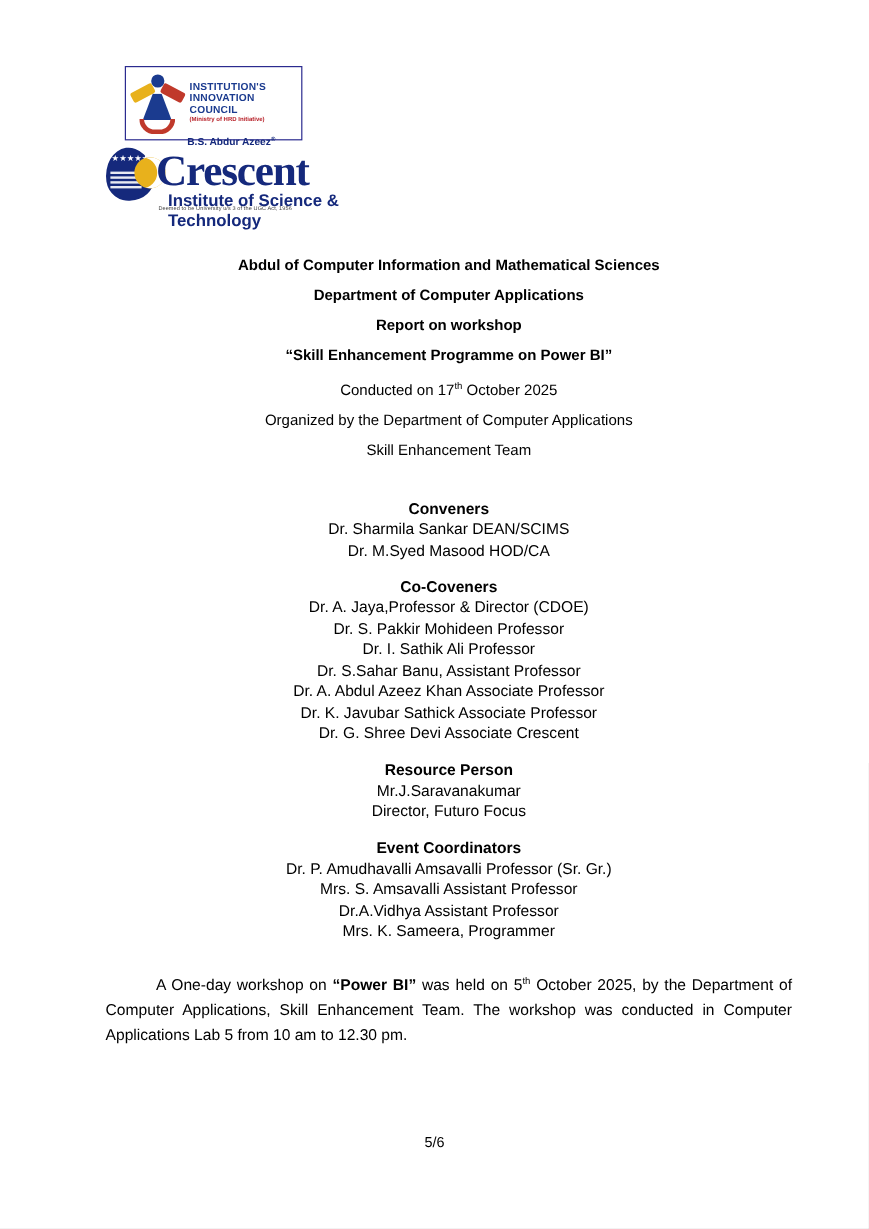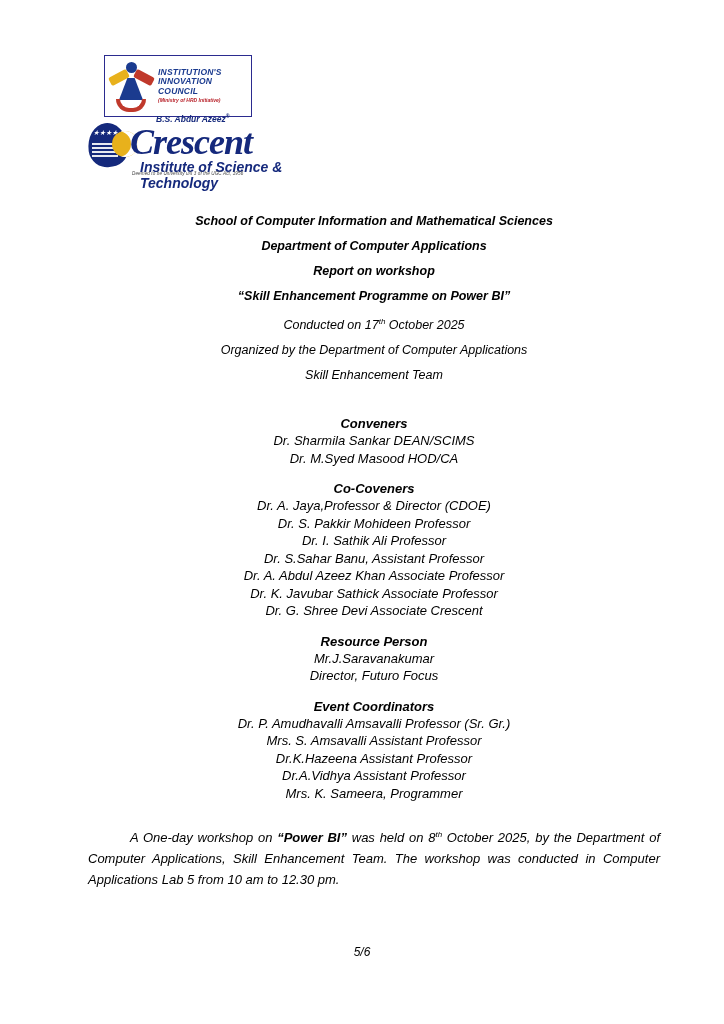--- a/index.html
+++ b/index.html
@@ -10,21 +10,20 @@
   body {
     font-family: "Liberation Sans", sans-serif;
   }
   .page {
     position: relative;
     width: 724px;
     height: 1024px;
     background: #ffffff;
     overflow: hidden;
     box-sizing: border-box;
-    font-style: italic;
   }
   .sheet {
     position: absolute;
     left: 0; top: 0;
     width: 724px;
     height: 1024px;
     background: #fff;
   }
   .content {
     position: absolute;
@@ -286,21 +285,21 @@
             <span>B.S. Abdur Azeez</span><sup>®</sup>
           </div>
           <div class="cres-name">Crescent</div>
           <div class="cres-sub">Institute of Science &amp; Technology</div>
           <div class="cres-tiny">Deemed to be University u/s 3 of the UGC Act, 1956</div>
         </div>
 
       </div>
 
       <div class="headings">
-        <div class="h-center bold">School of Computer Information and Mathematical Sciences</div>
+        <div class="h-center bold">Abdul of Computer Information and Mathematical Sciences</div>
         <div class="h-center bold">Department of Computer Applications</div>
         <div class="h-center bold">Report on workshop</div>
         <div class="h-center bold">“Skill Enhancement Programme on Power BI”</div>
         <div class="h-center"><span>Conducted on 17</span><sup>th</sup><span> October 2025</span></div>
         <div class="h-center">Organized by the Department of Computer Applications</div>
         <div class="h-center">Skill Enhancement Team</div>
       </div>
 
       <div class="sections">
 
@@ -324,28 +323,27 @@
         <div class="sec">
           <div class="sec-title">Resource Person</div>
           <div class="sec-line">Mr.J.Saravanakumar</div>
           <div class="sec-line">Director, Futuro Focus</div>
         </div>
 
         <div class="sec">
           <div class="sec-title">Event Coordinators</div>
           <div class="sec-line">Dr. P. Amudhavalli Amsavalli Professor (Sr. Gr.)</div>
           <div class="sec-line">Mrs. S. Amsavalli Assistant Professor</div>
-          <div class="sec-line">Dr.K.Hazeena Assistant Professor</div>
           <div class="sec-line">Dr.A.Vidhya Assistant Professor</div>
           <div class="sec-line">Mrs. K. Sameera, Programmer</div>
         </div>
 
       </div>
 
       <div class="para">
-        <span class="indent"></span><span>A One-day workshop on </span><b>“Power BI”</b><span> was held on 8</span><sup>th</sup><span> October 2025, by the Department of Computer Applications, Skill Enhancement Team. The workshop was conducted in Computer Applications Lab 5 from 10 am to 12.30 pm.</span>
+        <span class="indent"></span><span>A One-day workshop on </span><b>“Power BI”</b><span> was held on 5</span><sup>th</sup><span> October 2025, by the Department of Computer Applications, Skill Enhancement Team. The workshop was conducted in Computer Applications Lab 5 from 10 am to 12.30 pm.</span>
       </div>
 
     </div>
 
     <div class="page-num">5/6</div>
   </div>
 </div>
 
 </body></html>

